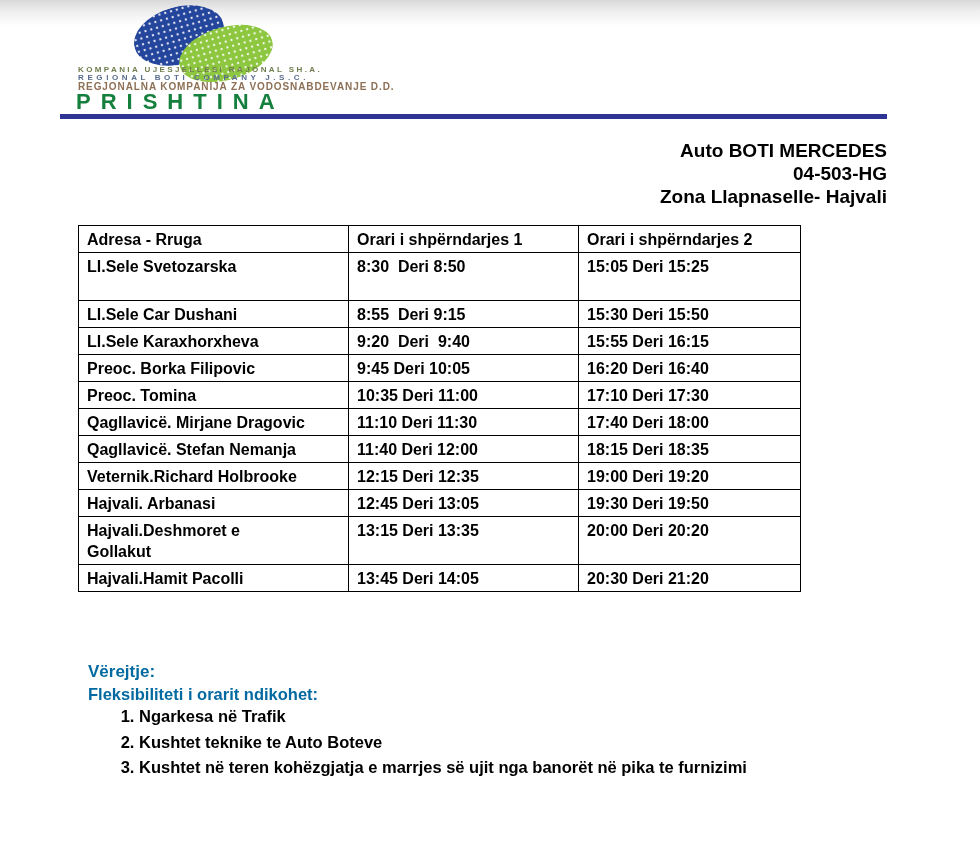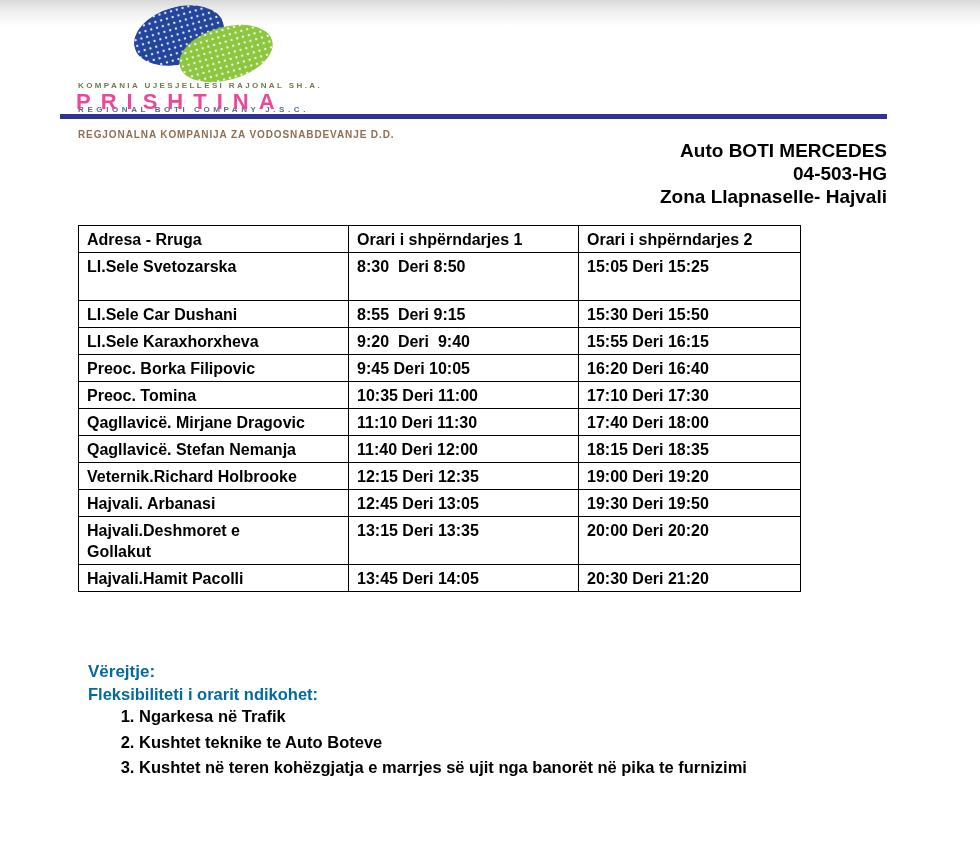--- a/index.html
+++ b/index.html
@@ -13,27 +13,27 @@
   }
   
   .ellipse {
     position:absolute; border-radius:50%;
     background-image: radial-gradient(circle, rgba(255,255,255,.85) 1.2px, rgba(255,255,255,0) 1.6px);
     background-size:6px 6px;
   }
   .ellipse.blue  { left:133px; top:7px;  width:92px; height:57px; background-color:#24459c; transform:rotate(-16deg); }
   .ellipse.green { left:178px; top:27px; width:96px; height:53px; background-color:#8dc63f; transform:rotate(-16deg); }
   .logo-lines { position:absolute; left:78px; top:66px; font-weight:bold; }
-  .logo-lines div { white-space:nowrap;margin-top:16px; }
+  .logo-lines div { white-space:nowrap; }
   .logo-lines .l1 { font-size:8px; line-height:8px; letter-spacing:2.4px; color:#6f7d4e; }
   .logo-lines .l2 { font-size:8px; line-height:8px; letter-spacing:3.6px; color:#5a6c8e; }
   .logo-lines .l3 { font-size:10px; line-height:9px; letter-spacing:0.9px; color:#8d7055;text-align:right; }
   .brand {
     position:absolute; left:76px; top:89px; font-size:22px; font-weight:bold;
-    letter-spacing:10px; color:#ec4899; white-space:nowrap;
+    letter-spacing:10px; color:#15803d; white-space:nowrap;
   }
   .rule { position:absolute; left:60px; top:114px; width:827px; height:5px; background:#2d3494; }
 
   
   .title-block {
     position:absolute; left:60px; top:139px; width:827px; text-align:right;
     font-weight:bold; font-size:19px; line-height:23px; color:#000;
   }
 
   

